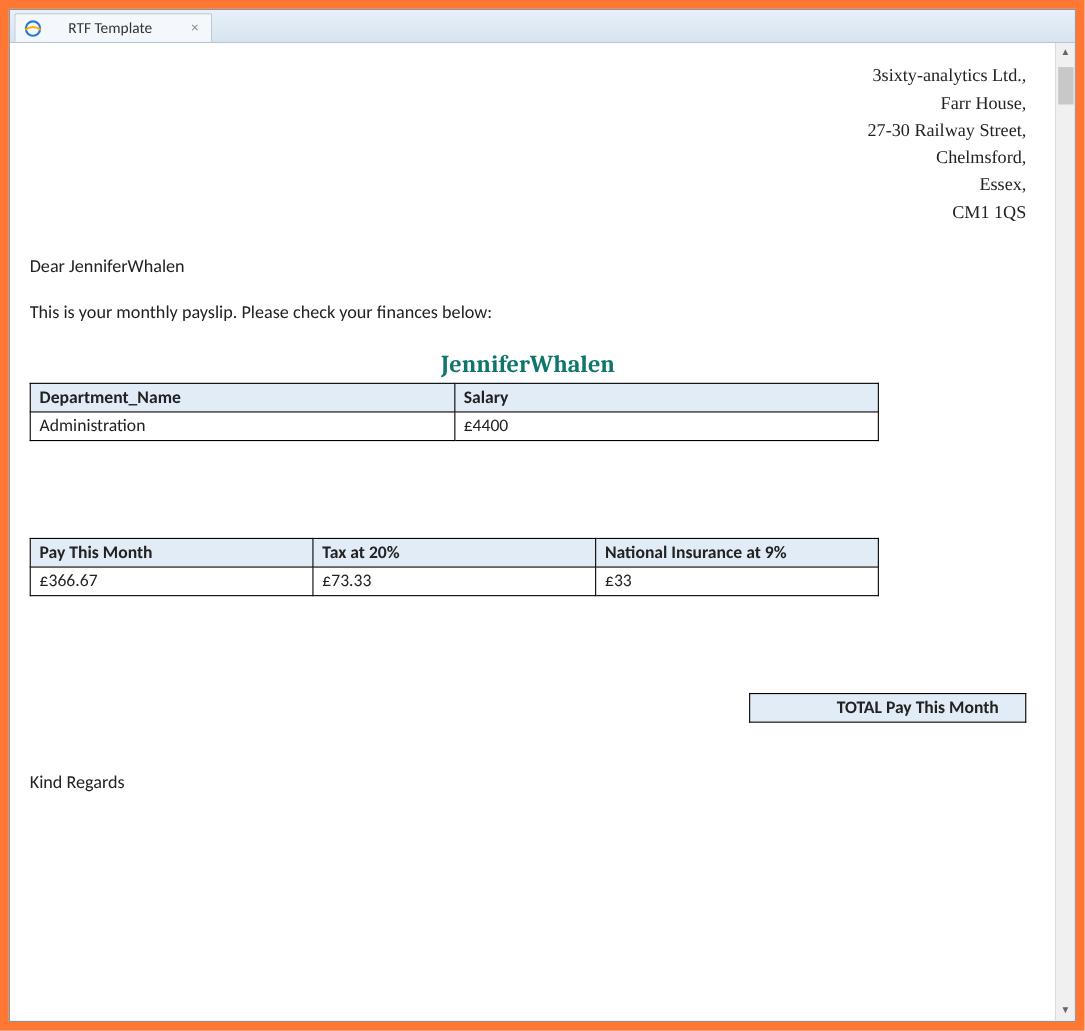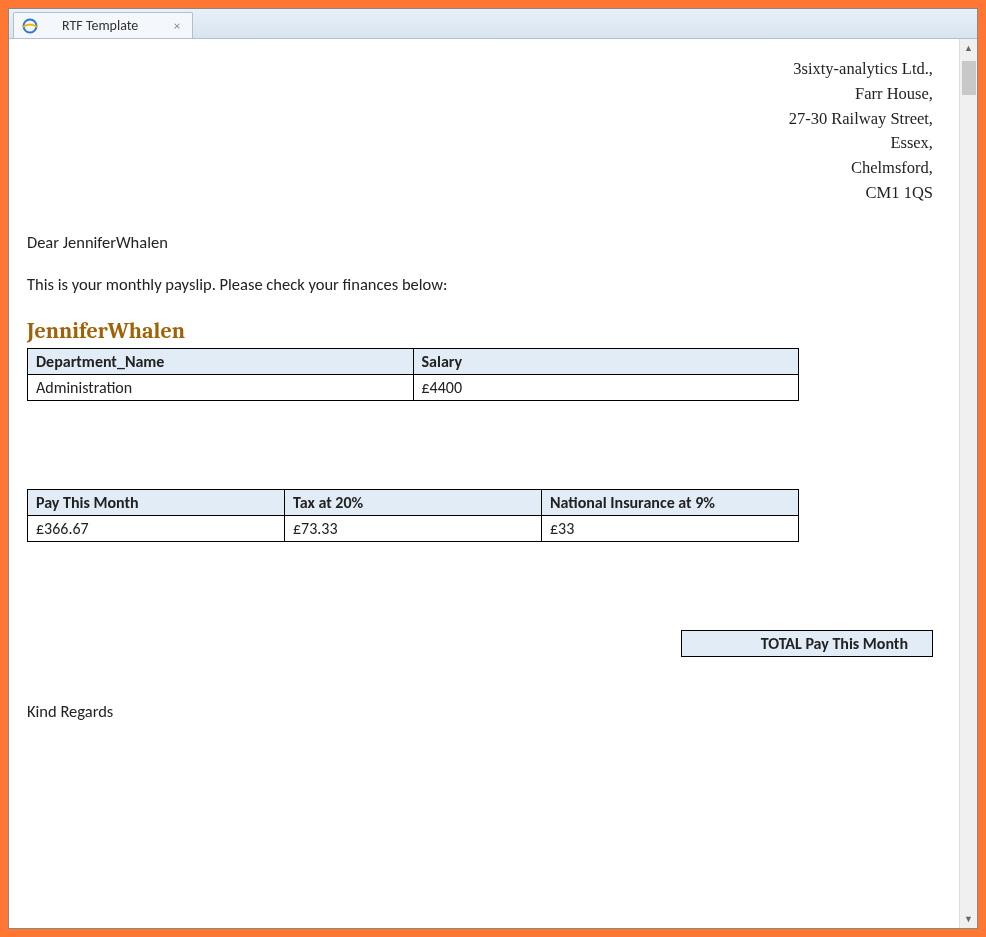--- a/index.html
+++ b/index.html
@@ -102,23 +102,24 @@
     text-align: right;
     line-height: 1.5;
     margin-bottom: 26px;
     font-family: Liberation Serif, serif;
   }
   .greeting { margin-bottom: 22px; }
   .intro { margin-bottom: 24px; }
   .name-heading {
     font-family: Cambria, Georgia, serif;
     font-size: 22px;
-    color: #a16207;
+    color: #0f766e;
     font-weight: bold;
     margin-bottom: 4px;
+    text-align: center;
   }
   table {
     border-collapse: collapse;
     width: 772px;
   }
   th, td {
     border: 1.5px solid #000;
     padding: 3px 8px;
     text-align: left;
     font-size: 16px;
@@ -160,22 +161,22 @@
     </div>
   </div>
 
   <div class="content-wrap">
     <div class="document">
 
       <div class="address-block">
         <div>3sixty-analytics Ltd.,</div>
         <div>Farr House,</div>
         <div>27-30 Railway Street,</div>
+        <div>Chelmsford,</div>
         <div>Essex,</div>
-        <div>Chelmsford,</div>
         <div>CM1 1QS</div>
       </div>
 
       <div class="greeting">Dear JenniferWhalen</div>
       <div class="intro">This is your monthly payslip. Please check your finances below:</div>
 
       <div class="name-heading">JenniferWhalen</div>
 
       <table>
         <tbody>

